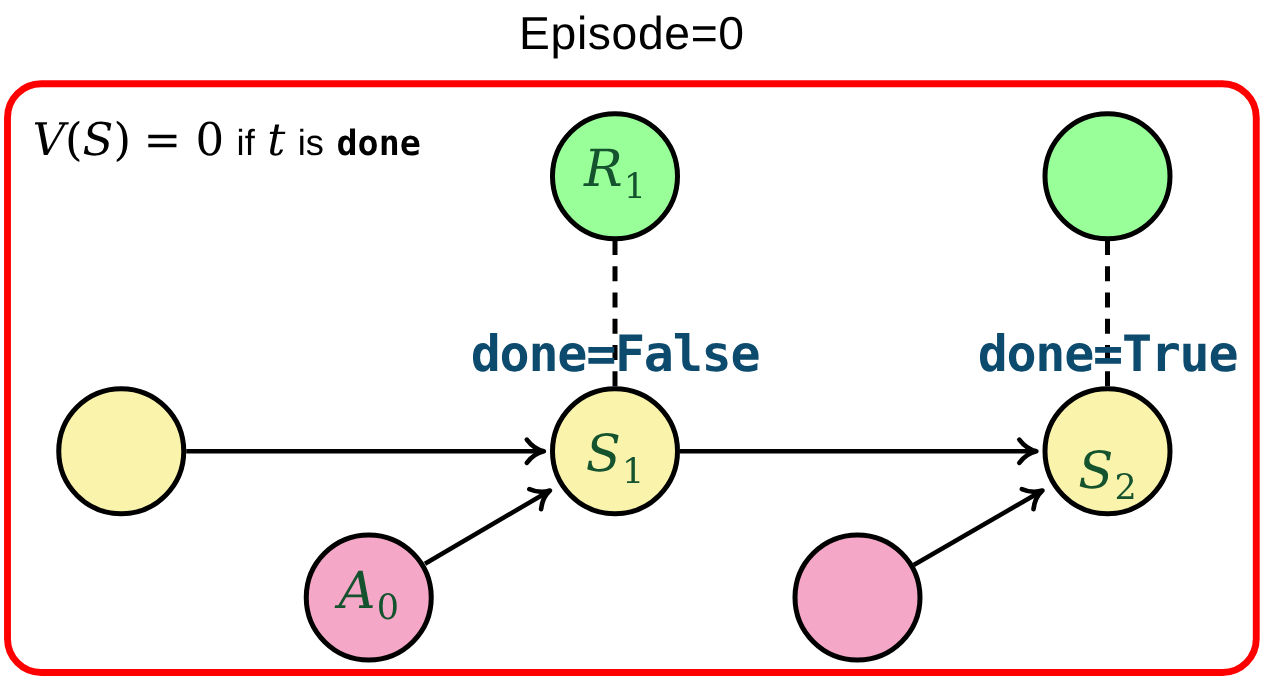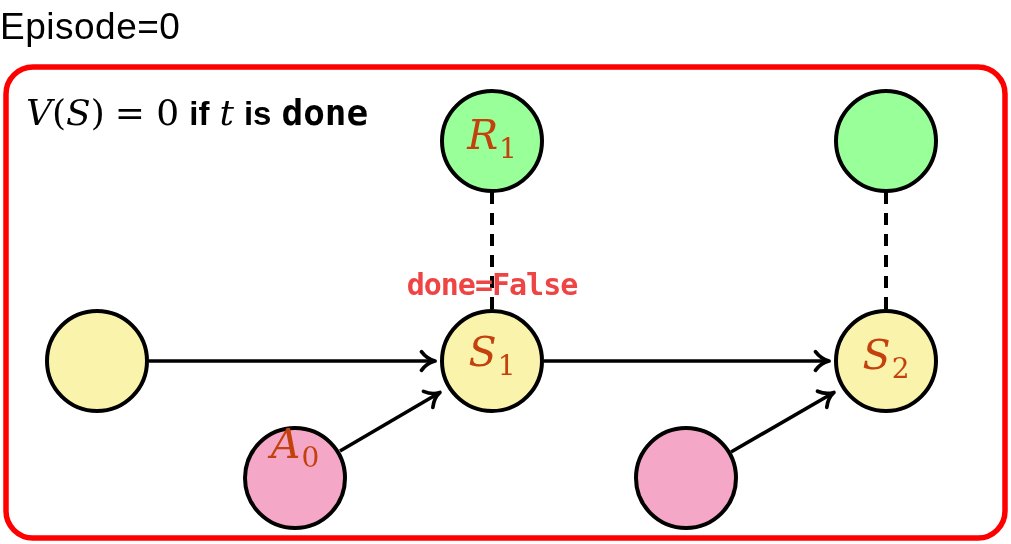--- a/index.html
+++ b/index.html
@@ -7,58 +7,59 @@
     position:relative;
     width:1011px;height:544px;
     background:#ffffff;
     font-family:"Liberation Sans",sans-serif;
     overflow:hidden;
   }
   #diagram-svg{position:absolute;left:0;top:0;}
 
   .title{
     position:absolute;left:0;top:6px;width:100%;
+    text-align:center;
     font-family:"Liberation Sans",sans-serif;
     font-size:37px;color:#000;
     letter-spacing:0.5px;
   }
 
   .annotation{
     position:absolute;left:26px;top:92px;
     white-space:nowrap;color:#000;
     font-size:33px;
   }
   .annotation .math-i{font-family:"DejaVu Serif",serif;font-style:italic;font-size:36px;}
   .annotation .math-r{font-family:"DejaVu Serif",serif;font-size:36px;}
-  .annotation .sans{font-family:"Liberation Sans",sans-serif;font-size:33px;font-weight:bold;}
-  .annotation .mono{font-family:"DejaVu Sans Mono",monospace;font-weight:bold;font-size:36px;}
+  .annotation .sans{font-family:"Liberation Sans",sans-serif;font-size:29px;}
+  .annotation .mono{font-family:"DejaVu Sans Mono",monospace;font-weight:bold;font-size:28px;}
   .annotation .sp{margin-left:10px;}
 
   .node-label{
     position:absolute;
     transform:translate(-50%,-54%);
     font-family:"DejaVu Serif",serif;
     font-style:italic;
-    font-size:41px;color:#c2410c;
+    font-size:41px;color:#14532d;
     white-space:nowrap;
     line-height:1;
   }
   .node-label .ns{
     font-style:normal;
     font-size:28px;
     vertical-align:-9px;
     margin-left:1px;
   }
 
   .edge-label{
     position:absolute;
     transform:translate(-50%,-50%);
     font-family:"DejaVu Sans Mono",monospace;
     font-weight:bold;
-    font-size:30px;color:#ef4444;
+    font-size:40px;color:#0c4a6e;
     white-space:nowrap;
     letter-spacing:-1px;
   }
 </style>
 </head>
 <body>
 
 <div id="stage">
 
   <svg id="diagram-svg" width="1011" height="544" viewBox="0 0 1011 544">
@@ -92,22 +93,23 @@
   <div class="title">Episode=0</div>
 
   <div class="annotation">
     <span class="math-i">V</span><span class="math-r">(</span><span class="math-i">S</span><span class="math-r">)</span><span class="math-r sp">= 0</span><span class="sans sp">if</span><span class="math-i sp">t</span><span class="sans sp">is</span><span class="mono sp">done</span>
   </div>
 
   <div class="node-label" style="left:492px;top:141px"><span class="nl">R</span><span class="ns">1</span></div>
 
 
 
-  <div class="node-label" style="left:492px;top:358px"><span class="nl">S</span><span class="ns">1</span></div>
+  <div class="node-label" style="left:492px;top:369px"><span class="nl">S</span><span class="ns">1</span></div>
 
-  <div class="node-label" style="left:886px;top:361px"><span class="nl">S</span><span class="ns">2</span></div>
+  <div class="node-label" style="left:886px;top:382px"><span class="nl">S</span><span class="ns">2</span></div>
 
-  <div class="node-label" style="left:295px;top:450px"><span class="nl">A</span><span class="ns">0</span></div>
+  <div class="node-label" style="left:295px;top:478px"><span class="nl">A</span><span class="ns">0</span></div>
 
 
   <div class="edge-label" style="left:492px;top:284px">done=False</div>
+  <div class="edge-label" style="left:886px;top:284px">done=True</div>
 
 </div>
 
 </body></html>

